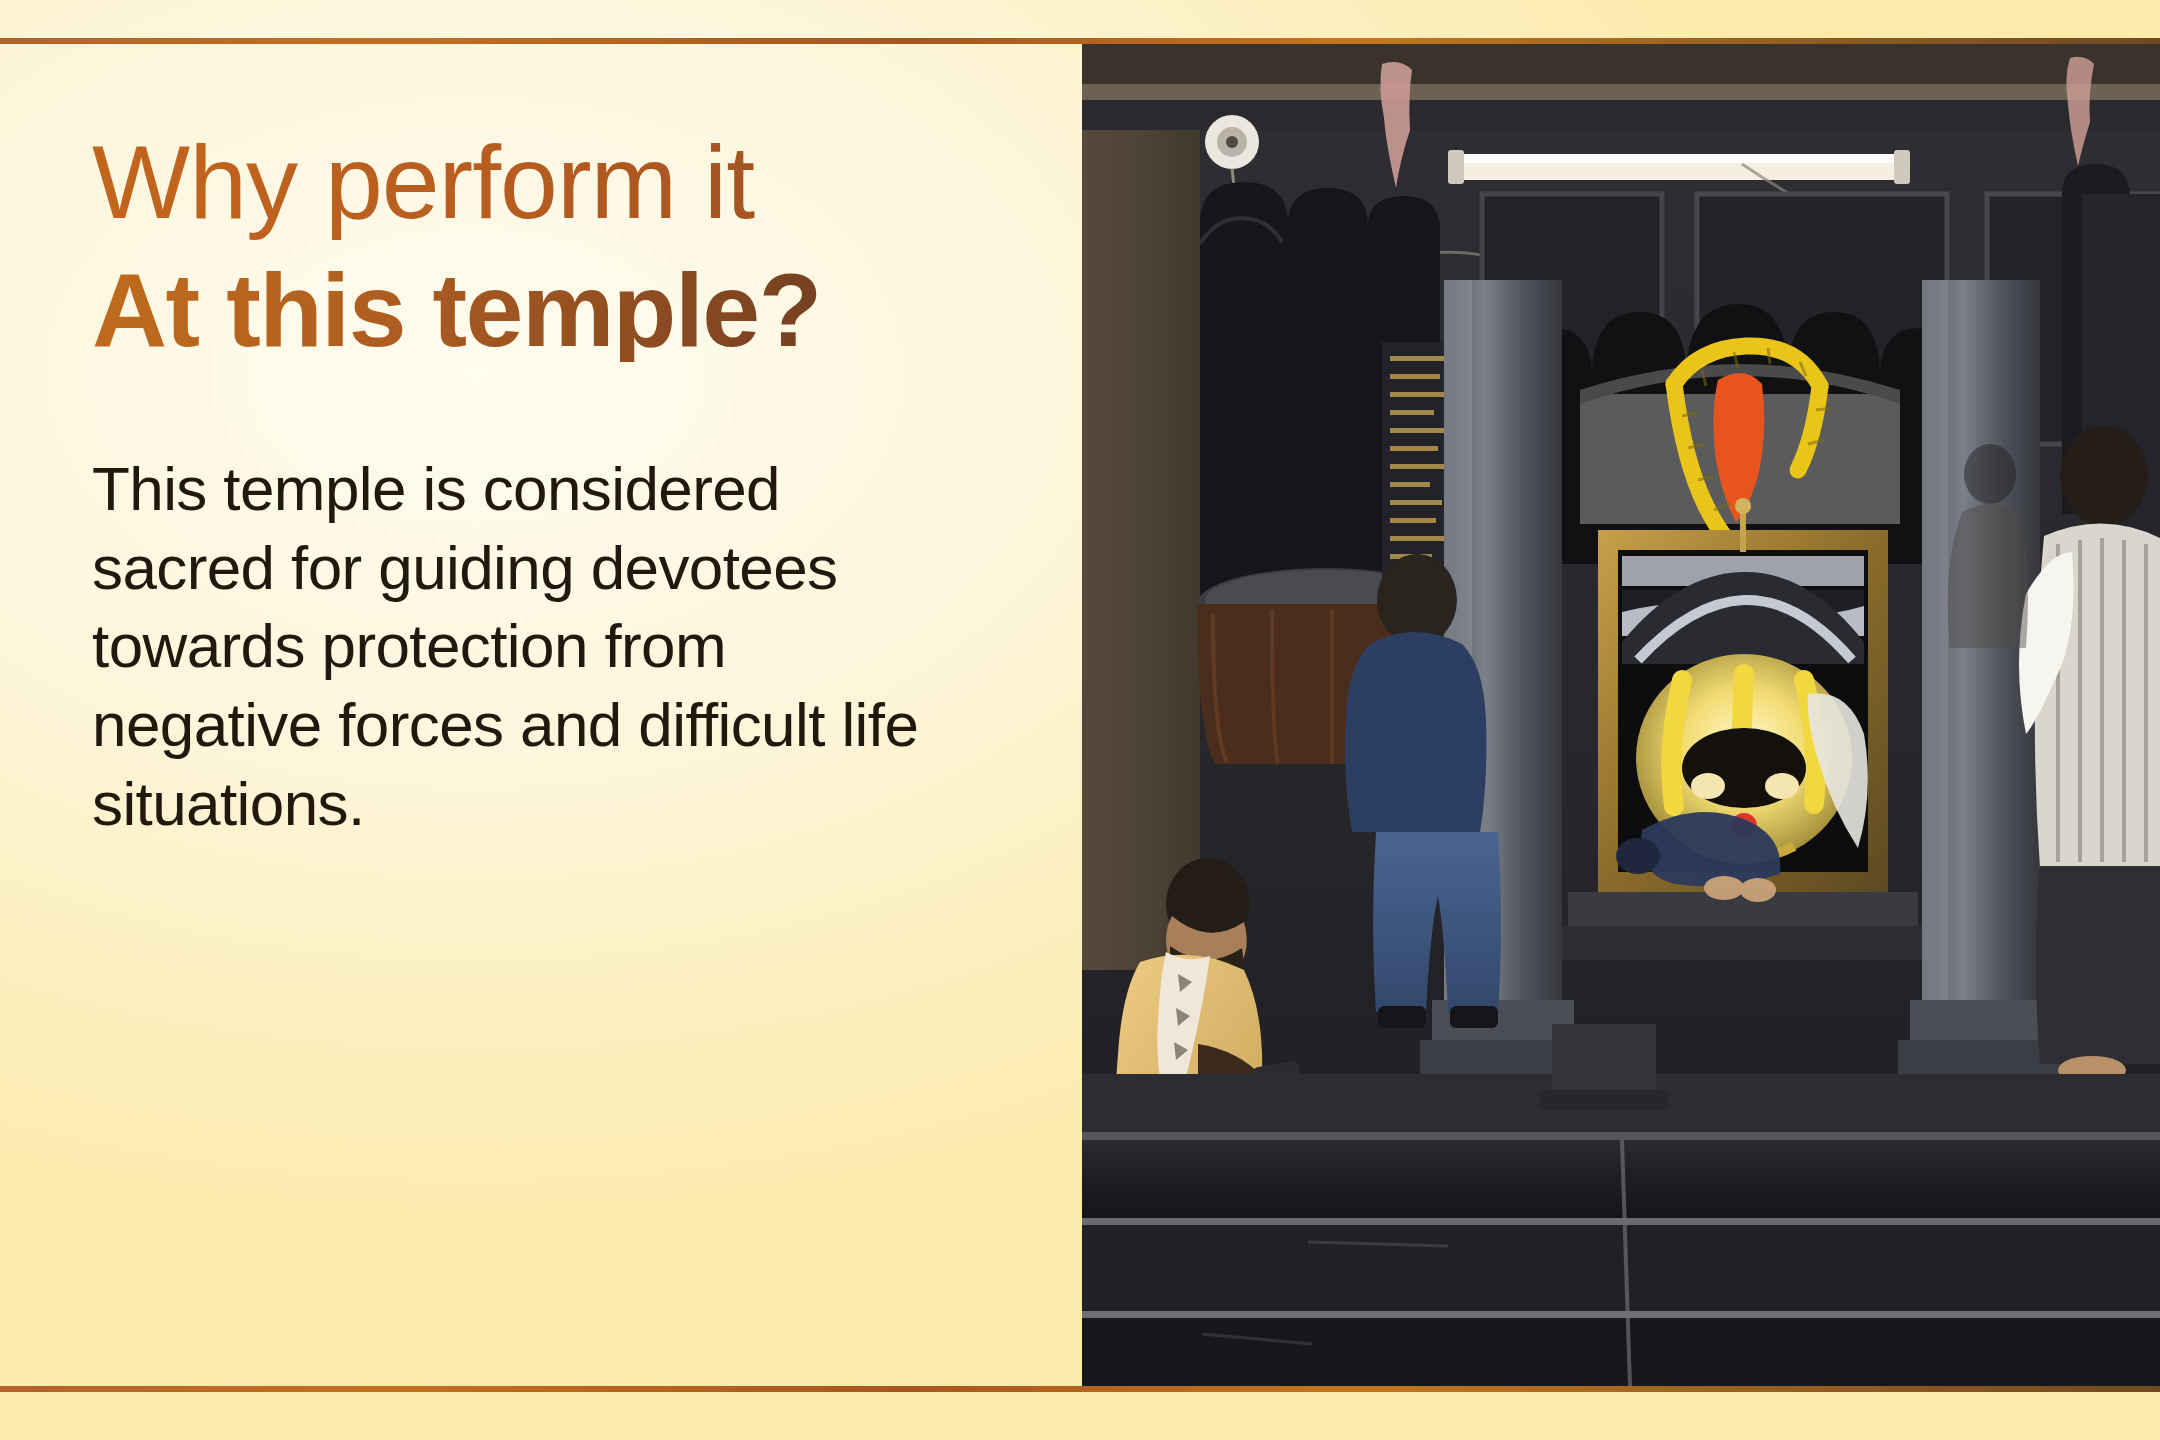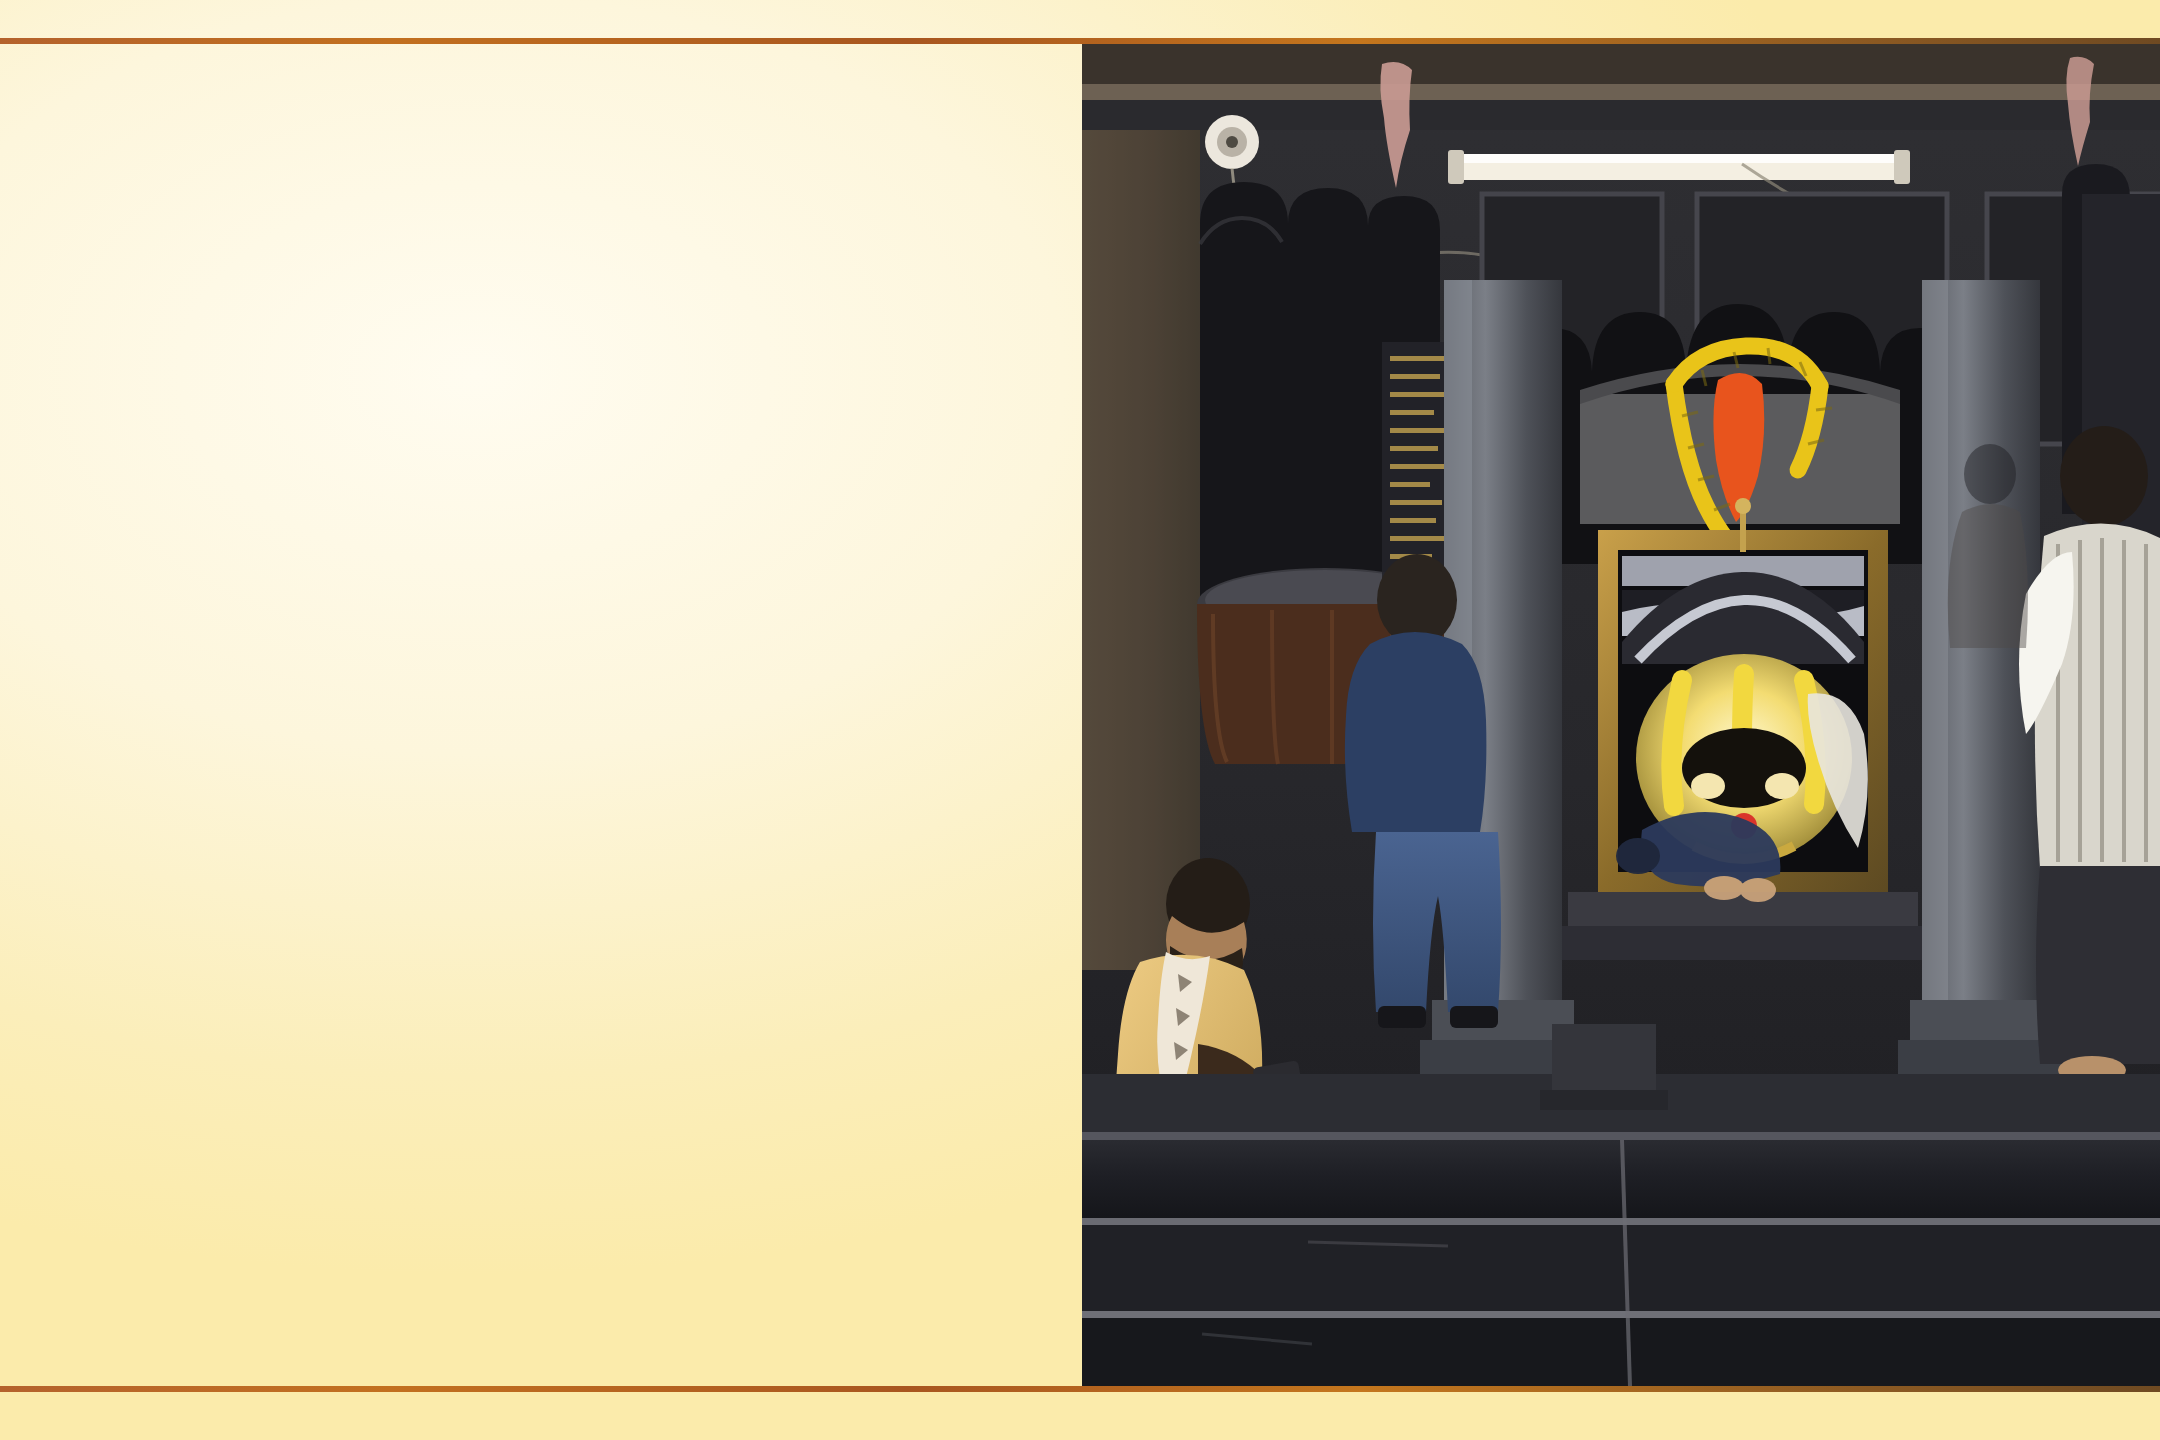--- a/index.html
+++ b/index.html
@@ -80,20 +80,30 @@
   }
   .photo svg { display:block; width:100%; height:100%; }
 </style>
 </head>
 <body>
 
 <div id="slide">
 
   <div class="rule top"></div>
 
+  <div class="text-col">
+
+    <div class="headline">
+      <span class="line1">Why perform it</span>
+      <span class="line2">At this temple?</span>
+    </div>
+
+    <p class="body-copy">This temple is considered sacred for guiding devotees towards protection from negative forces and difficult life situations.</p>
+
+  </div>
 
   <div class="photo">
     <svg viewBox="0 0 1078 1342" preserveAspectRatio="xMidYMid slice">
       <defs>
         <linearGradient id="wallG" x1="0" y1="0" x2="0" y2="1">
           <stop offset="0%" stop-color="#2f2f33"></stop>
           <stop offset="55%" stop-color="#27272b"></stop>
           <stop offset="100%" stop-color="#1b1b1f"></stop>
         </linearGradient>
         <linearGradient id="pillarG" x1="0" y1="0" x2="1" y2="0">

